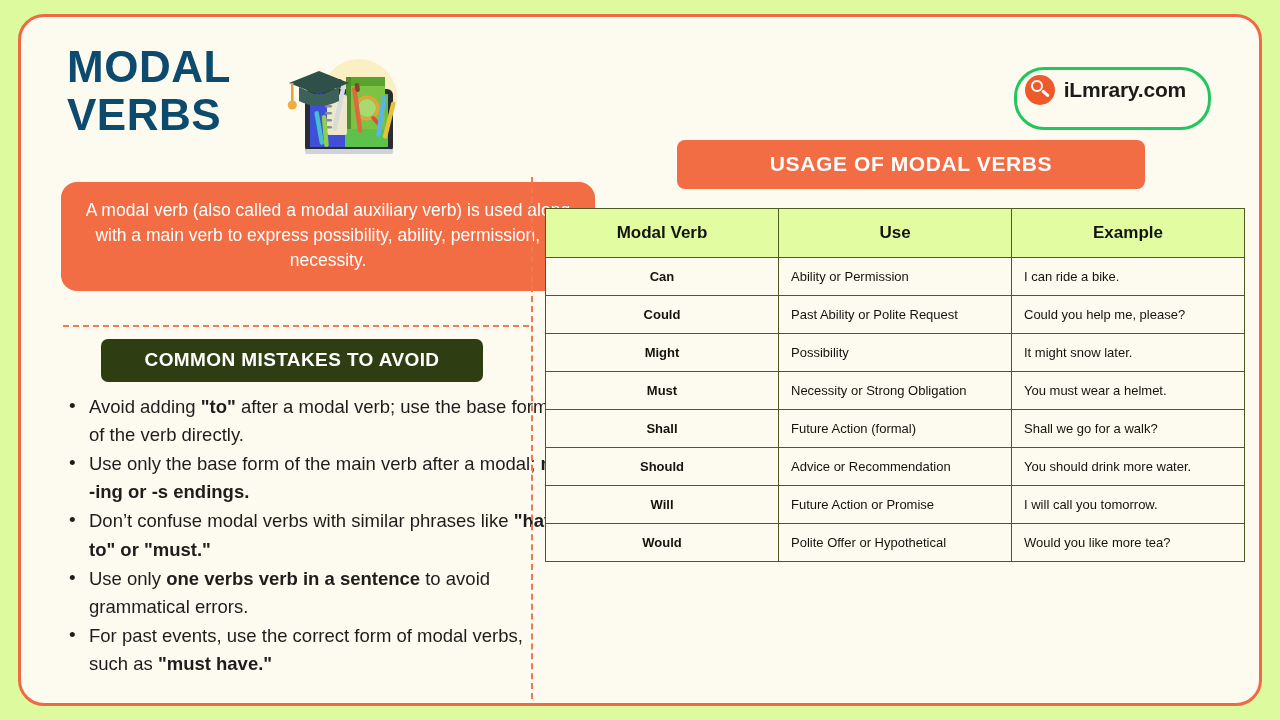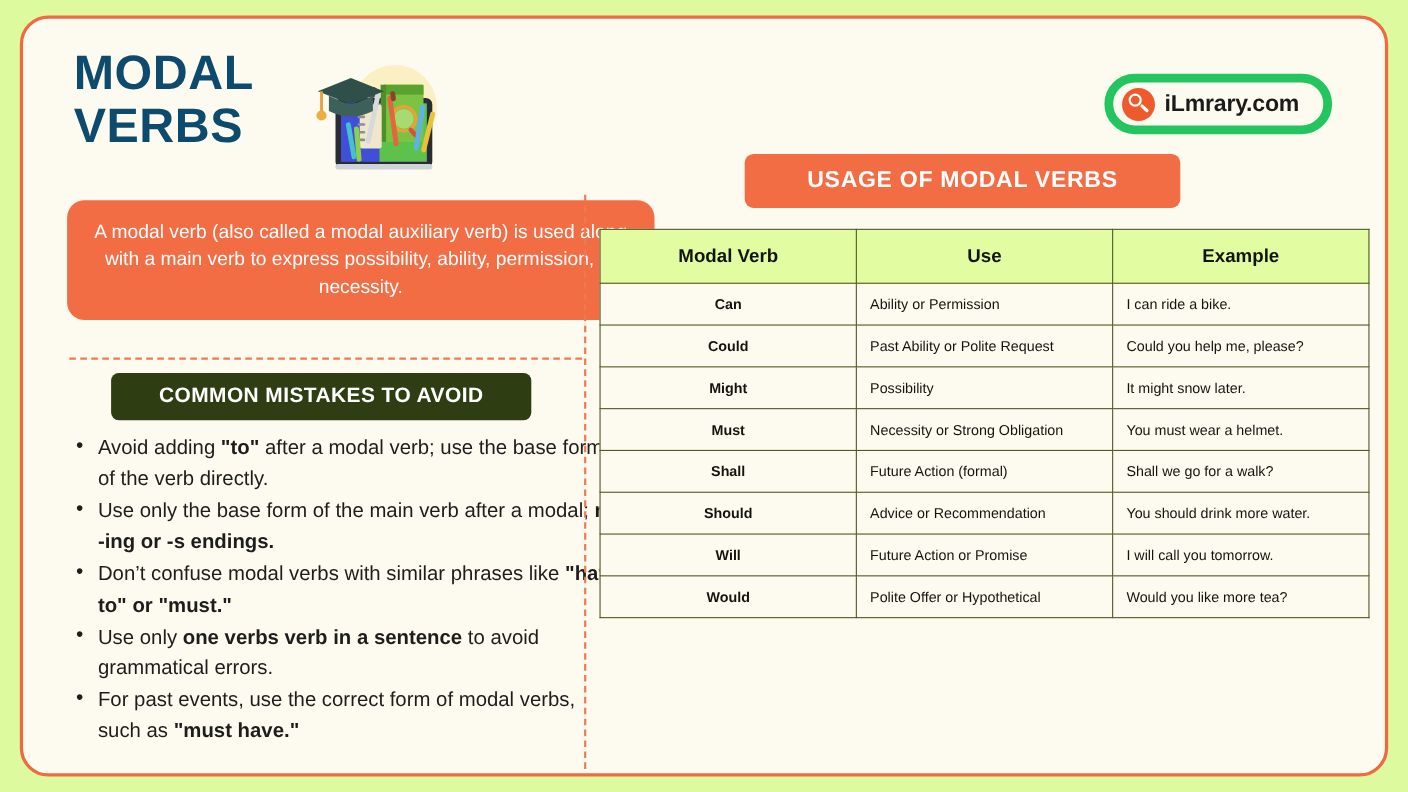--- a/index.html
+++ b/index.html
@@ -57,23 +57,23 @@
   }
 
   
   #brand-logo {
     position: absolute;
     right: 48px;
     top: 50px;
     display: flex;
     align-items: center;
     gap: 9px;
-    border: 8px solid #22c55e;
+    border: 3px solid #22c55e;
     border-radius: 30px;
-    padding: 5px 22px 4px 8px;
+    padding: 5px 22px 22px 8px;
     background: #fdfbef;
   }
   #brand-logo .mag {
     width: 30px; height: 30px;
     border-radius: 50%;
     background: #ee5a2c;
     position: relative;
     flex: 0 0 auto;
   }
   #brand-logo .mag::before {
@@ -181,21 +181,21 @@
   }
 
   
   #right-col {
     position: absolute;
     left: 524px;
     top: 108px;
     width: 700px;
   }
   #usage-banner {
-    width: 396px;
+    width: 468px;
     margin: 15px 0 0 132px;
     background: #f26c44;
     color: #ffffff;
     border-radius: 8px;
     text-align: center;
     font-size: 21px;
     font-weight: bold;
     letter-spacing: 0.6px;
     padding: 12px 0 13px;
     box-sizing: border-box;

